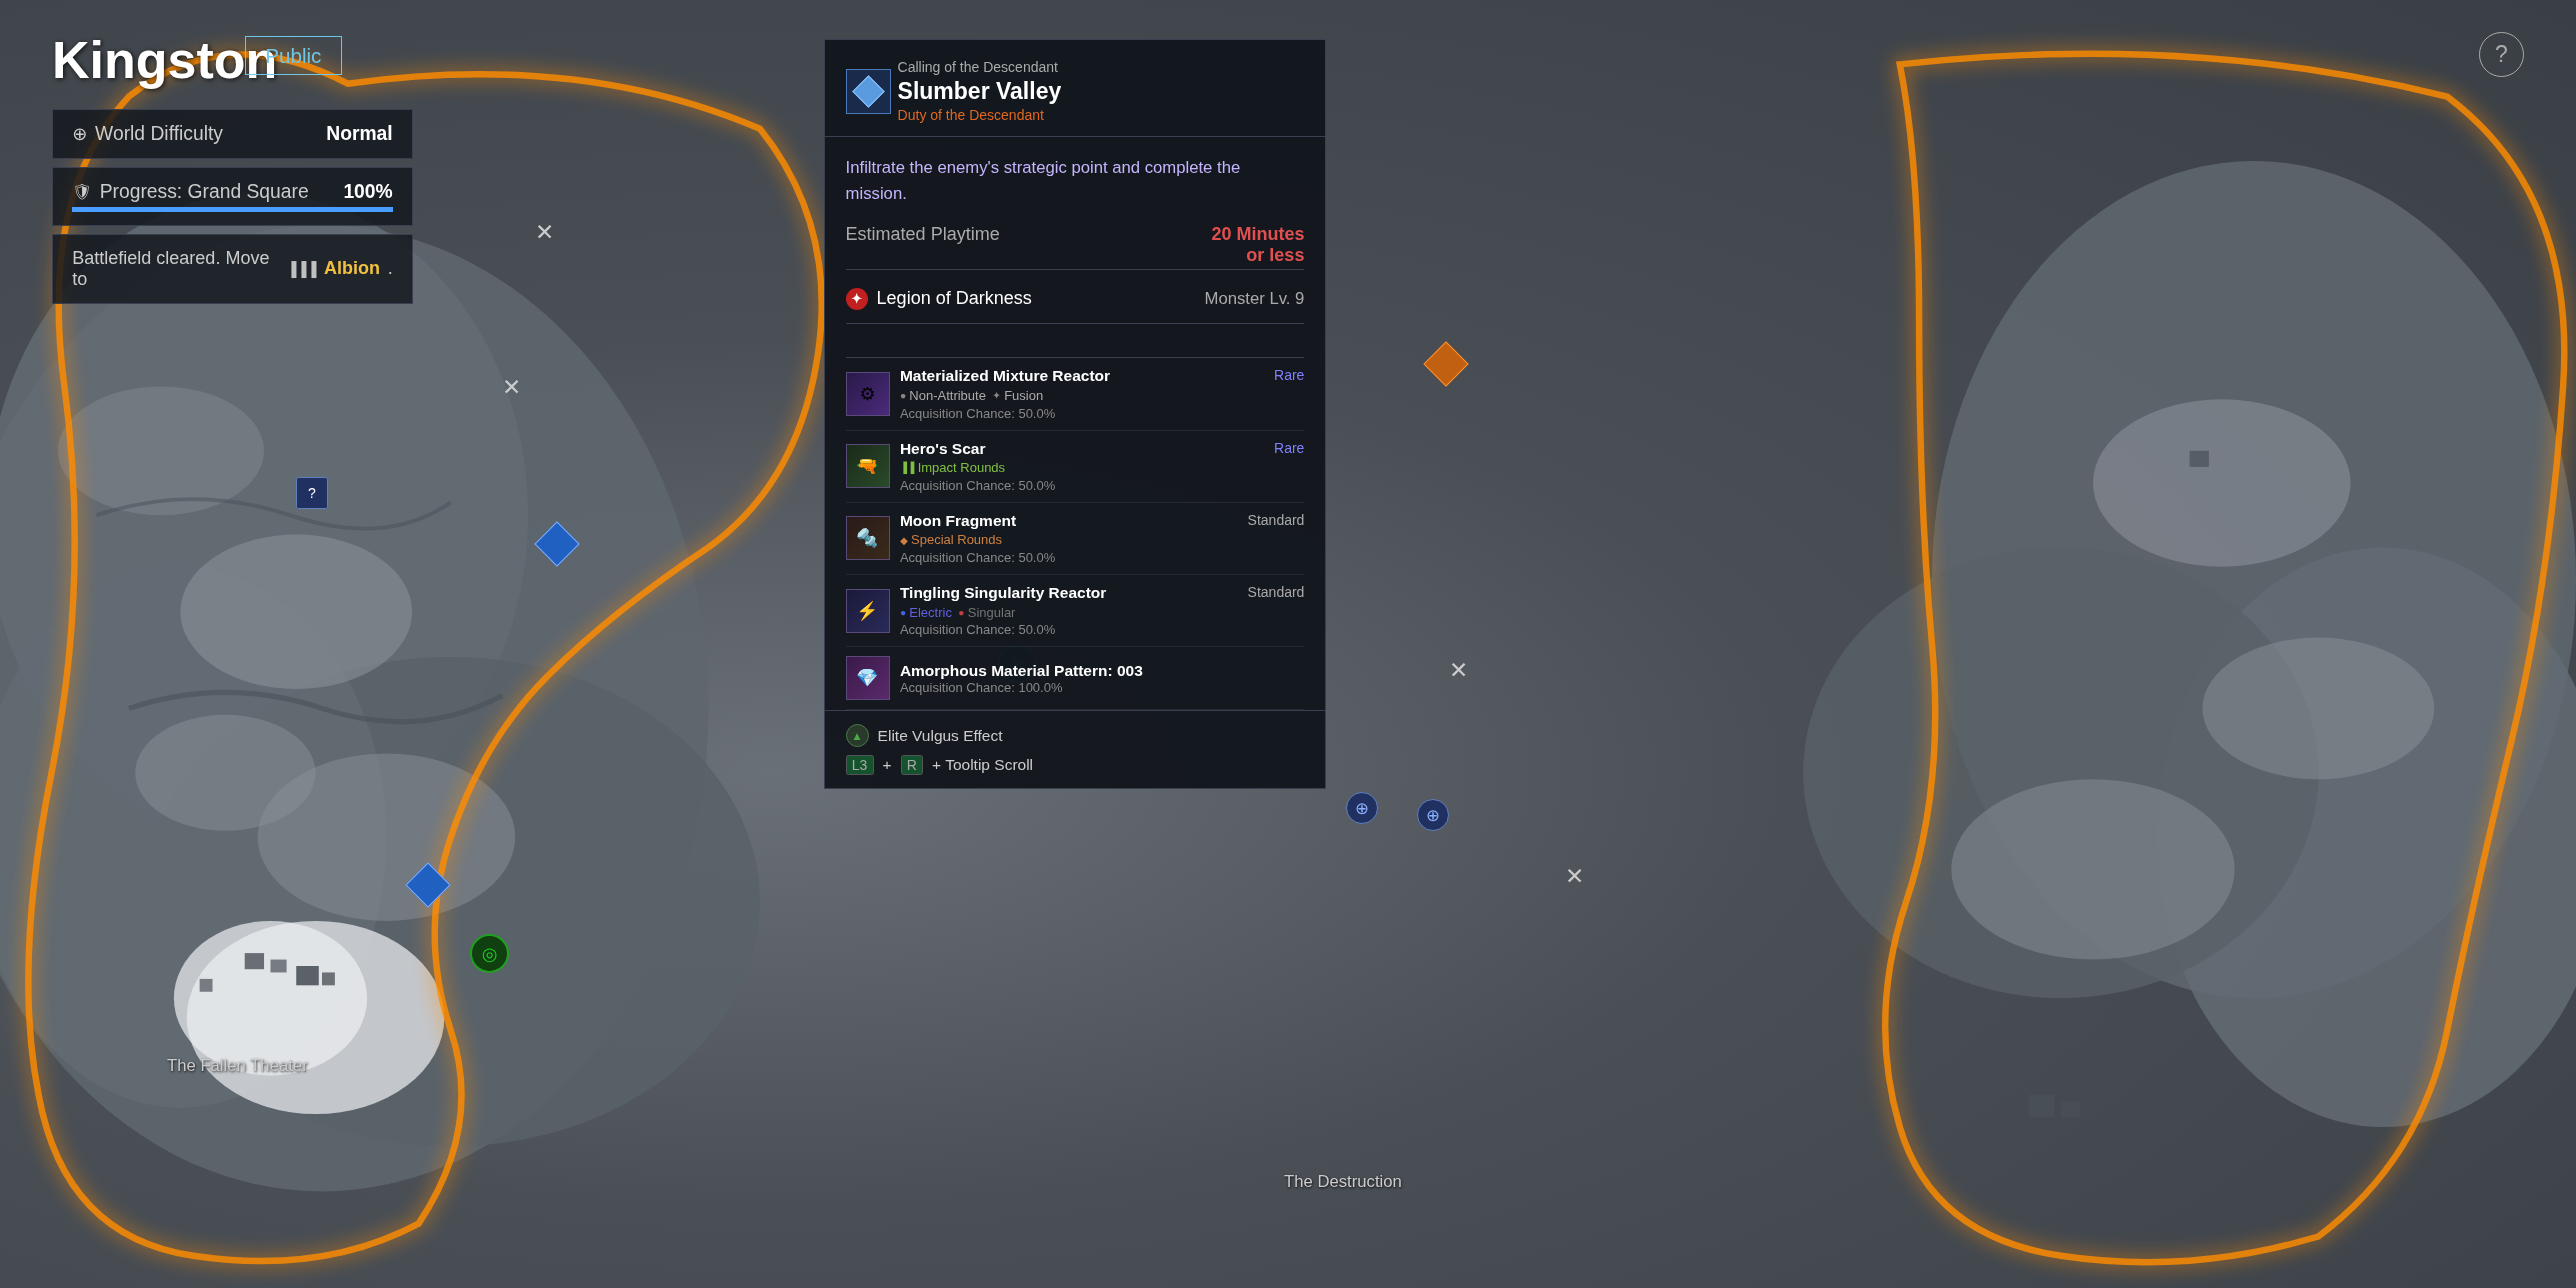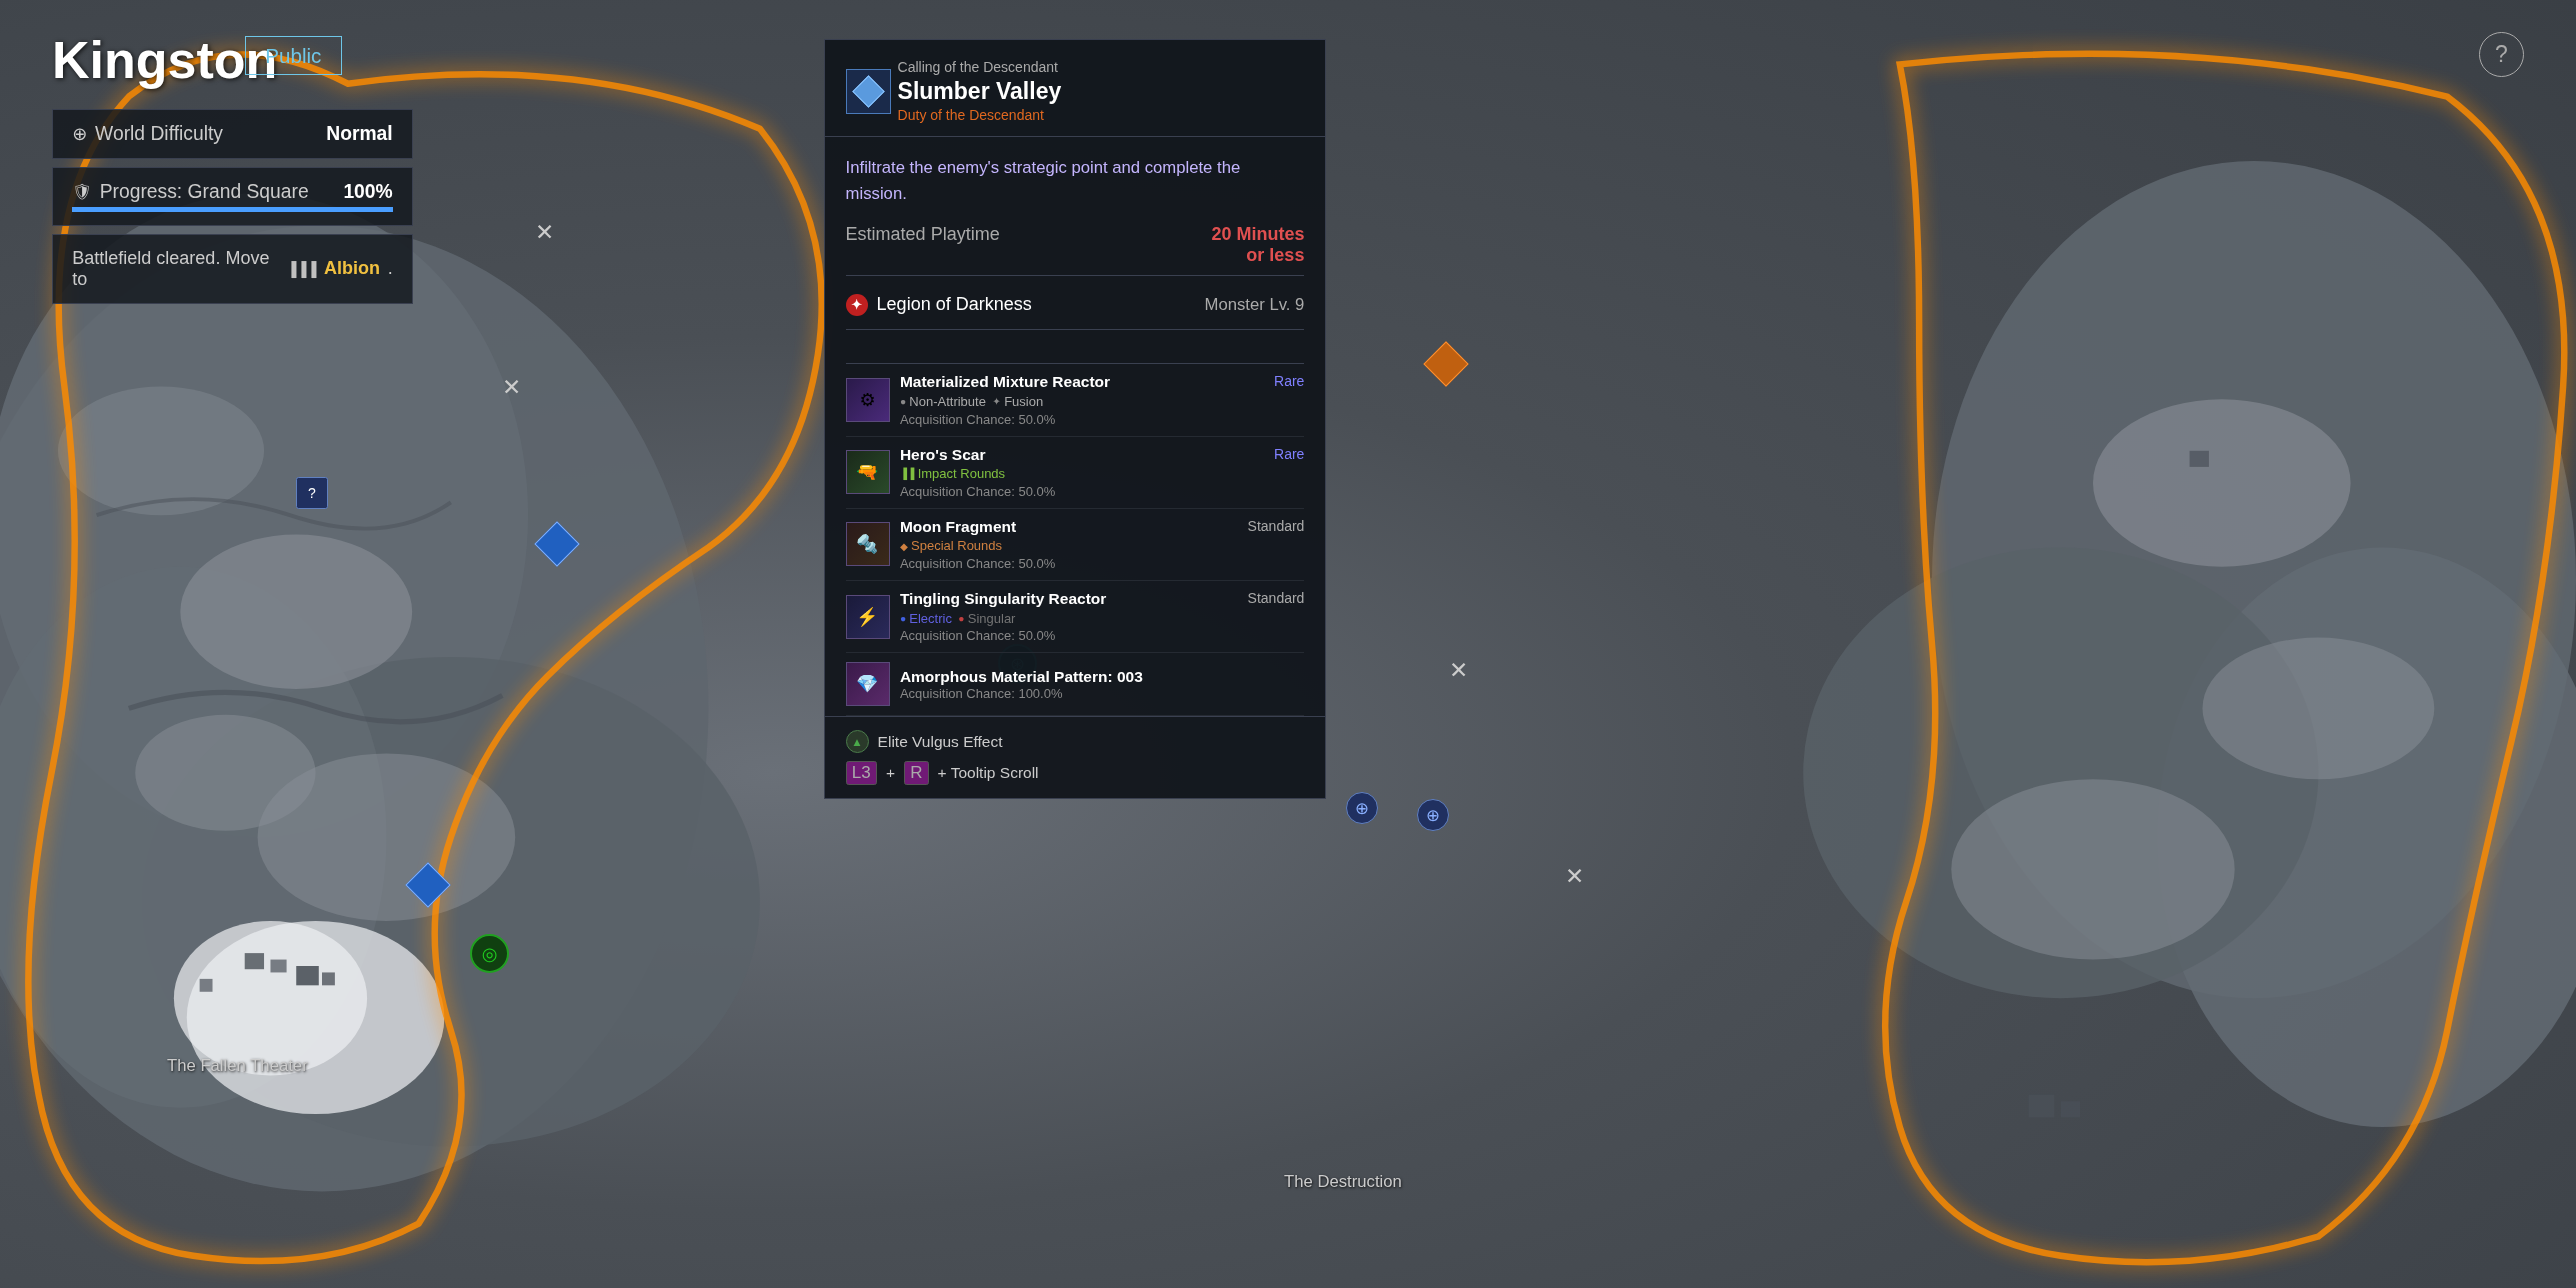--- a/index.html
+++ b/index.html
@@ -161,21 +161,21 @@
       font-size: 16.7px;
       line-height: 1.5;
       margin-bottom: 18px;
     }
 
     .playtime-row {
       display: flex;
       justify-content: space-between;
       align-items: flex-start;
       margin-bottom: 18px;
-      padding-bottom: 9px;
+      padding-bottom: 3px;
       border-bottom: 0.6px solid #3a4050;
     }
 
     .playtime-label {
       color: #aaaaaa;
       font-size: 18px;
     }
 
     .playtime-value {
       color: #e05050;
@@ -332,26 +332,26 @@
       border: 1.3px solid #4a7a4a;
       border-radius: 50%;
       display: flex;
       align-items: center;
       justify-content: center;
       color: #4aaa4a;
       font-size: 11.6px;
     }
 
     .kb-icon {
-      background: #701a75;
+      background: #14532d;
       border: 1.3px solid #555;
       border-radius: 2.6px;
       padding: 1.3px 5.2px;
       color: #aaa;
-      font-size: 17px;
+      font-size: 14px;
     }
 
     
     .map-marker {
       position: absolute;
       z-index: 5;
     }
 
     .marker-blue-square {
       width: 32px;

